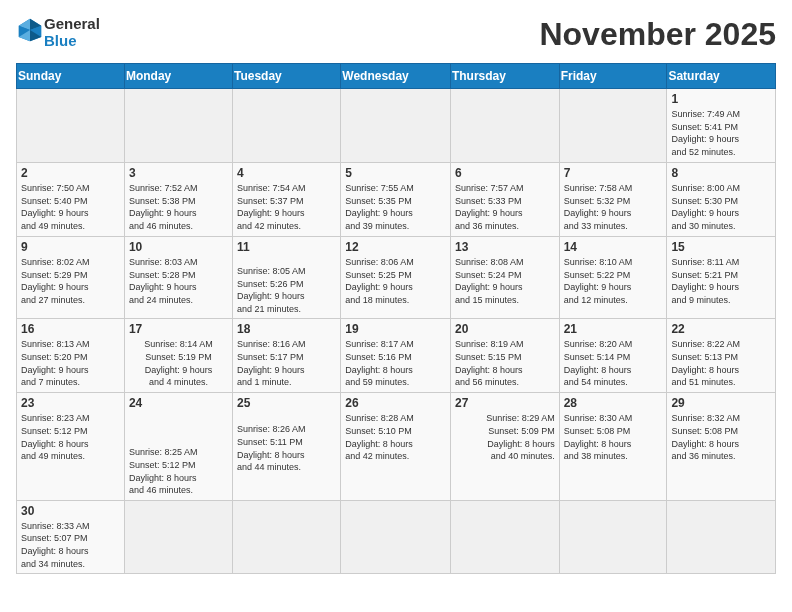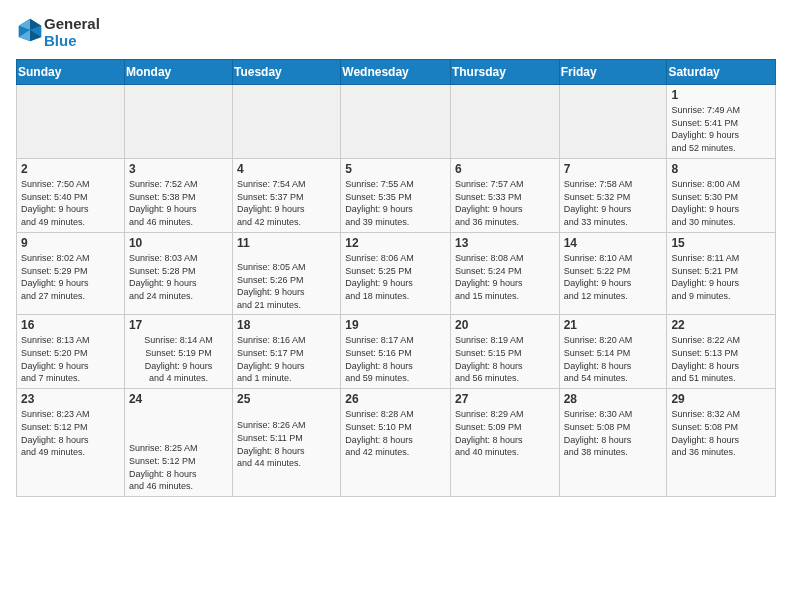--- a/index.html
+++ b/index.html
@@ -99,20 +99,21 @@
         <polygon points="4,14 20,20 20,4" fill="#5baee0"></polygon>
         <polygon points="4,14 20,20 4,30" fill="#1a7fc1"></polygon>
         <polygon points="4,30 20,20 20,36" fill="#5baee0"></polygon>
       </svg>
       <div>
         <div style="font-size:15px;font-weight:bold;color:#333;line-height:1.1;">General</div>
         <div style="font-size:15px;font-weight:bold;color:#1a7fc1;line-height:1.1;">Blue</div>
       </div>
     </div>
     <div class="title-block">
+      <div class="month-title">November 2025</div>
     </div>
   </div>
 
   <table class="calendar">
     <thead>
       <tr>
         <th>Sunday</th>
         <th>Monday</th>
         <th>Tuesday</th>
         <th>Wednesday</th>
@@ -314,35 +315,50 @@
           </td>
           <td>
             <span class="day-number">26</span>
             <div class="day-info" style="white-space: pre-line;">Sunrise: 8:28 AM
 Sunset: 5:10 PM
 Daylight: 8 hours
 and 42 minutes.</div>
           </td>
           <td>
             <span class="day-number">27</span>
-            <div class="day-info" style="white-space: pre-line;">Sunrise: 8:29 AM
+            <div class="day-info" style="white-space: pre-line; text-align: right;">Sunrise: 8:29 AM
 Sunset: 5:09 PM
 Daylight: 8 hours
 and 40 minutes.</div>
           </td>
           <td>
             <span class="day-number">28</span>
             <div class="day-info" style="white-space: pre-line;">Sunrise: 8:30 AM
 Sunset: 5:08 PM
 Daylight: 8 hours
 and 38 minutes.</div>
           </td>
           <td>
             <span class="day-number">29</span>
             <div class="day-info" style="white-space: pre-line;">Sunrise: 8:32 AM
 Sunset: 5:08 PM
 Daylight: 8 hours
 and 36 minutes.</div>
           </td>
+        </tr>
+        <tr>
+          <td>
+            <span class="day-number">30</span>
+            <div class="day-info" style="white-space: pre-line;">Sunrise: 8:33 AM
+Sunset: 5:07 PM
+Daylight: 8 hours
+and 34 minutes.</div>
+          </td>
+          <td class="empty"></td>
+          <td class="empty"></td>
+          <td class="empty"></td>
+          <td class="empty"></td>
+          <td class="empty"></td>
+          <td class="empty"></td>
         </tr>
       </tbody>
   </table>
 </div>
 
 </body></html>

